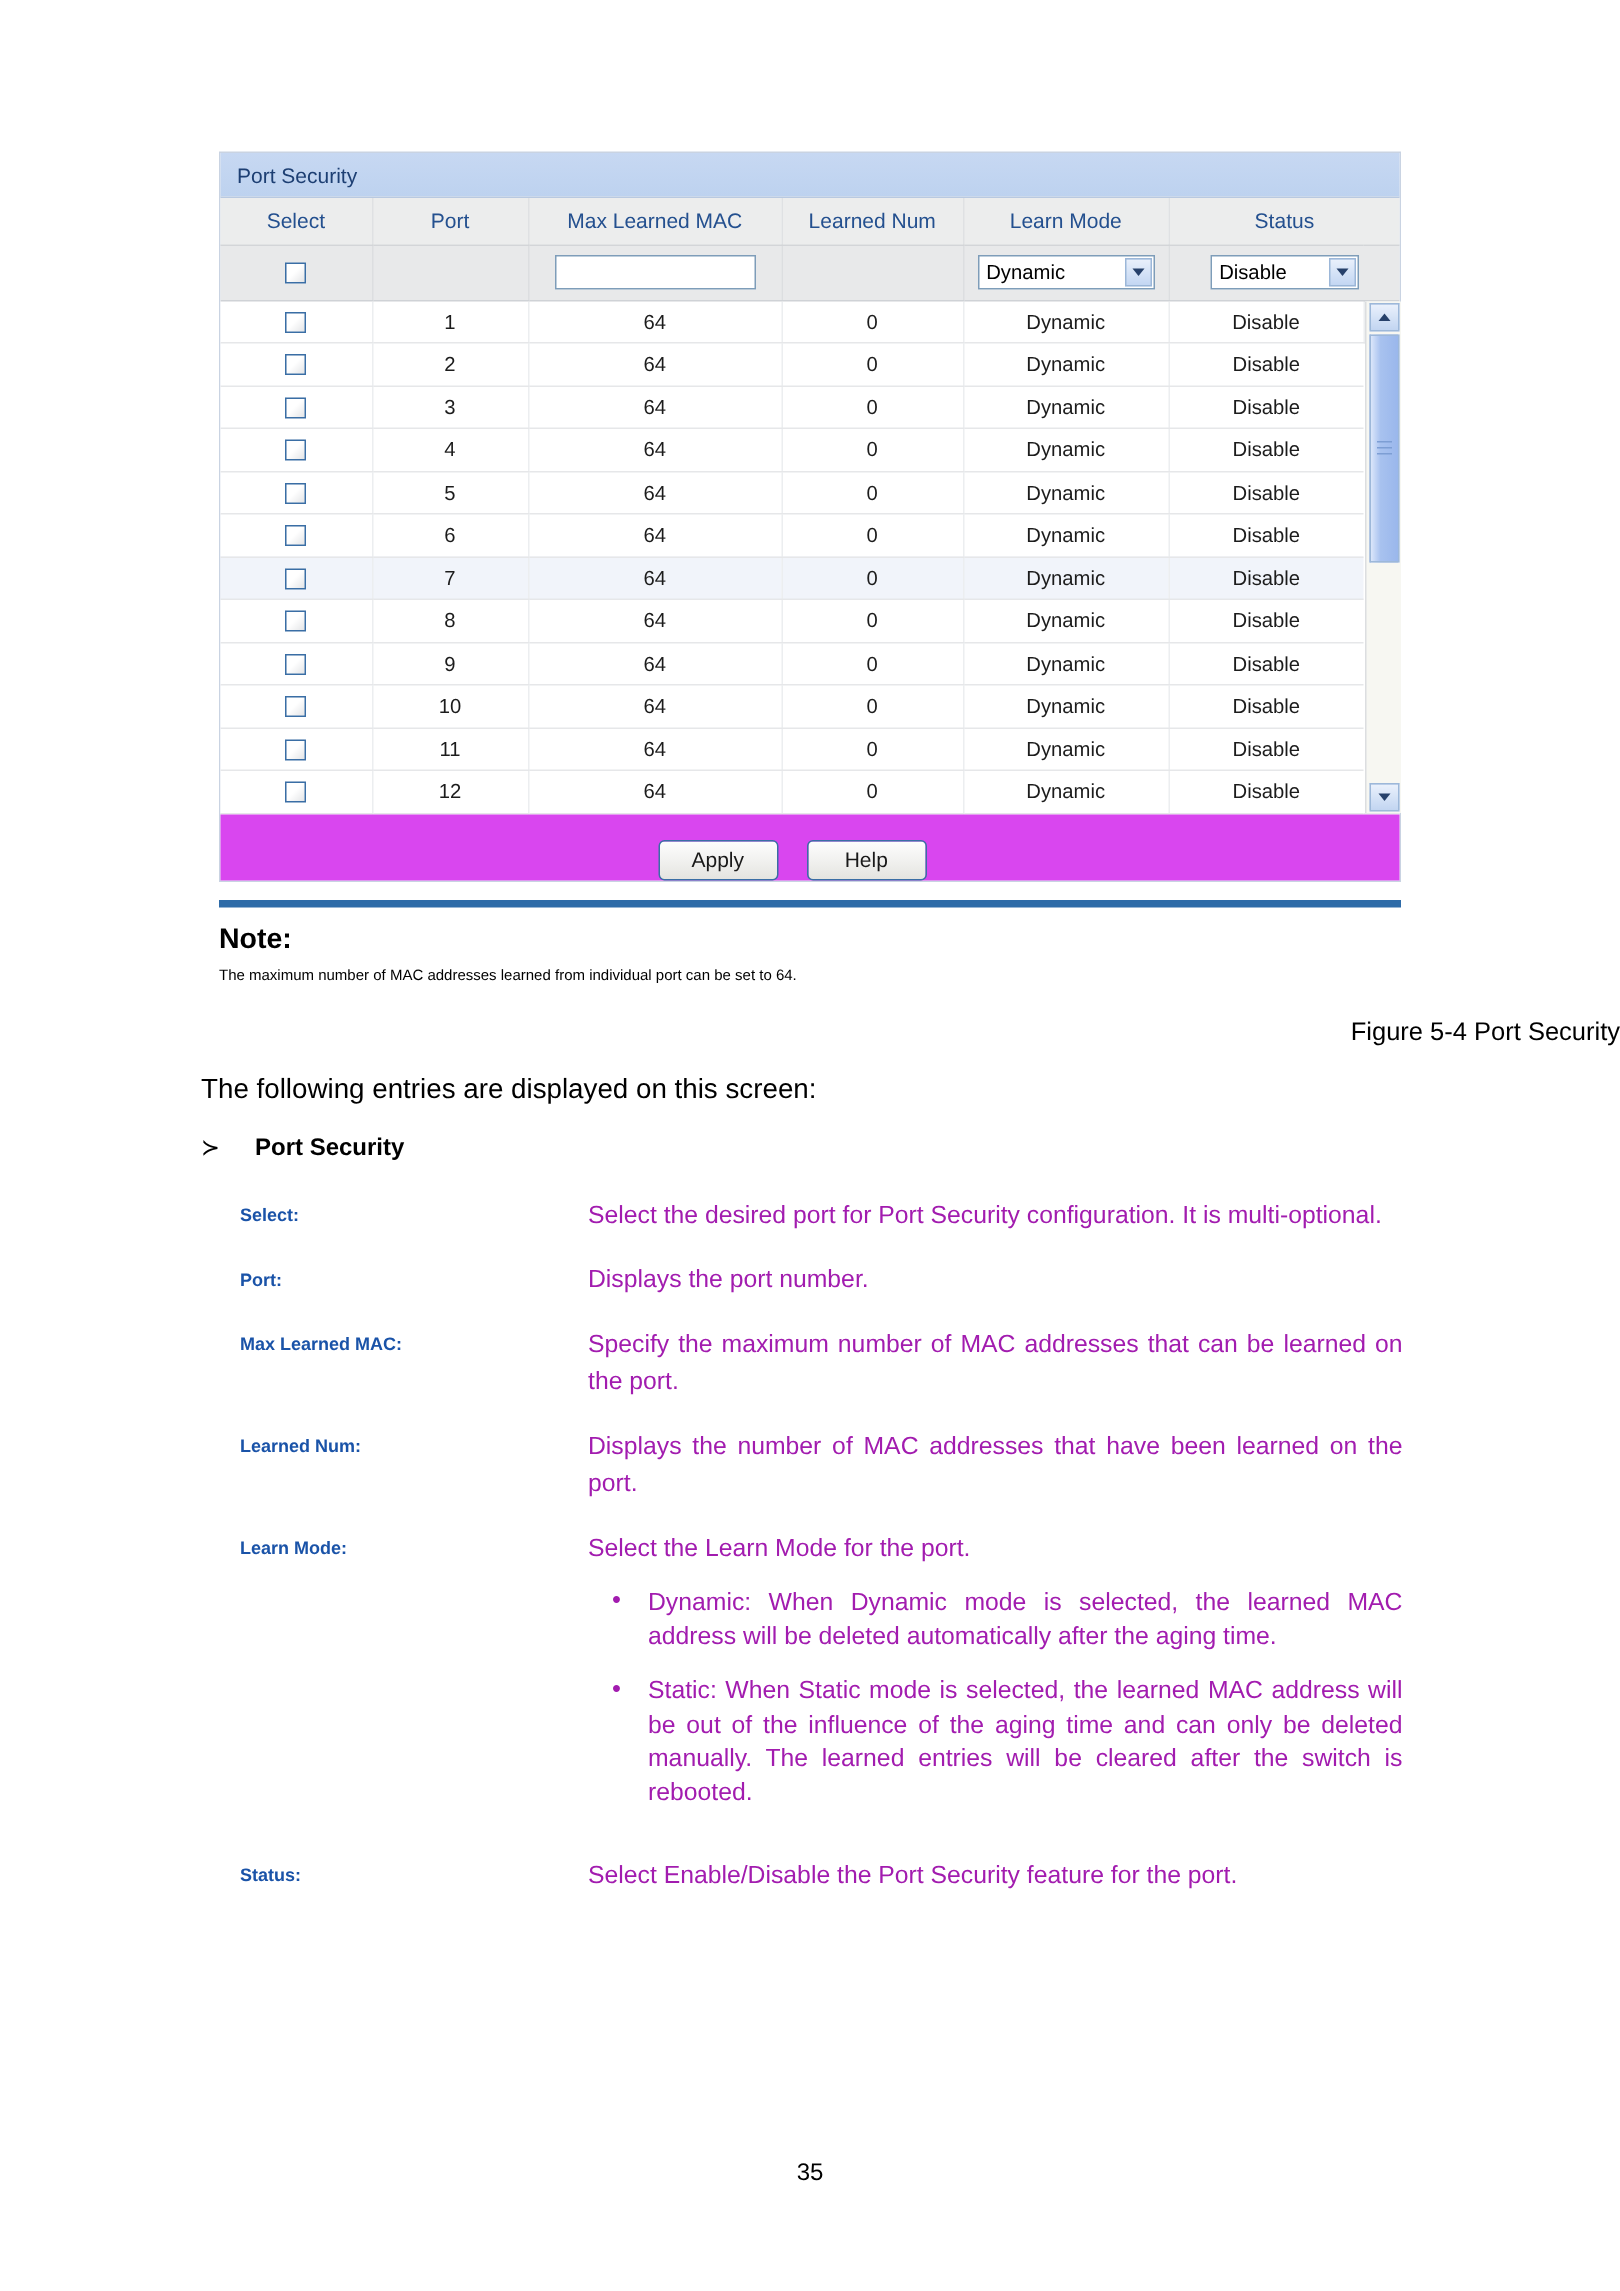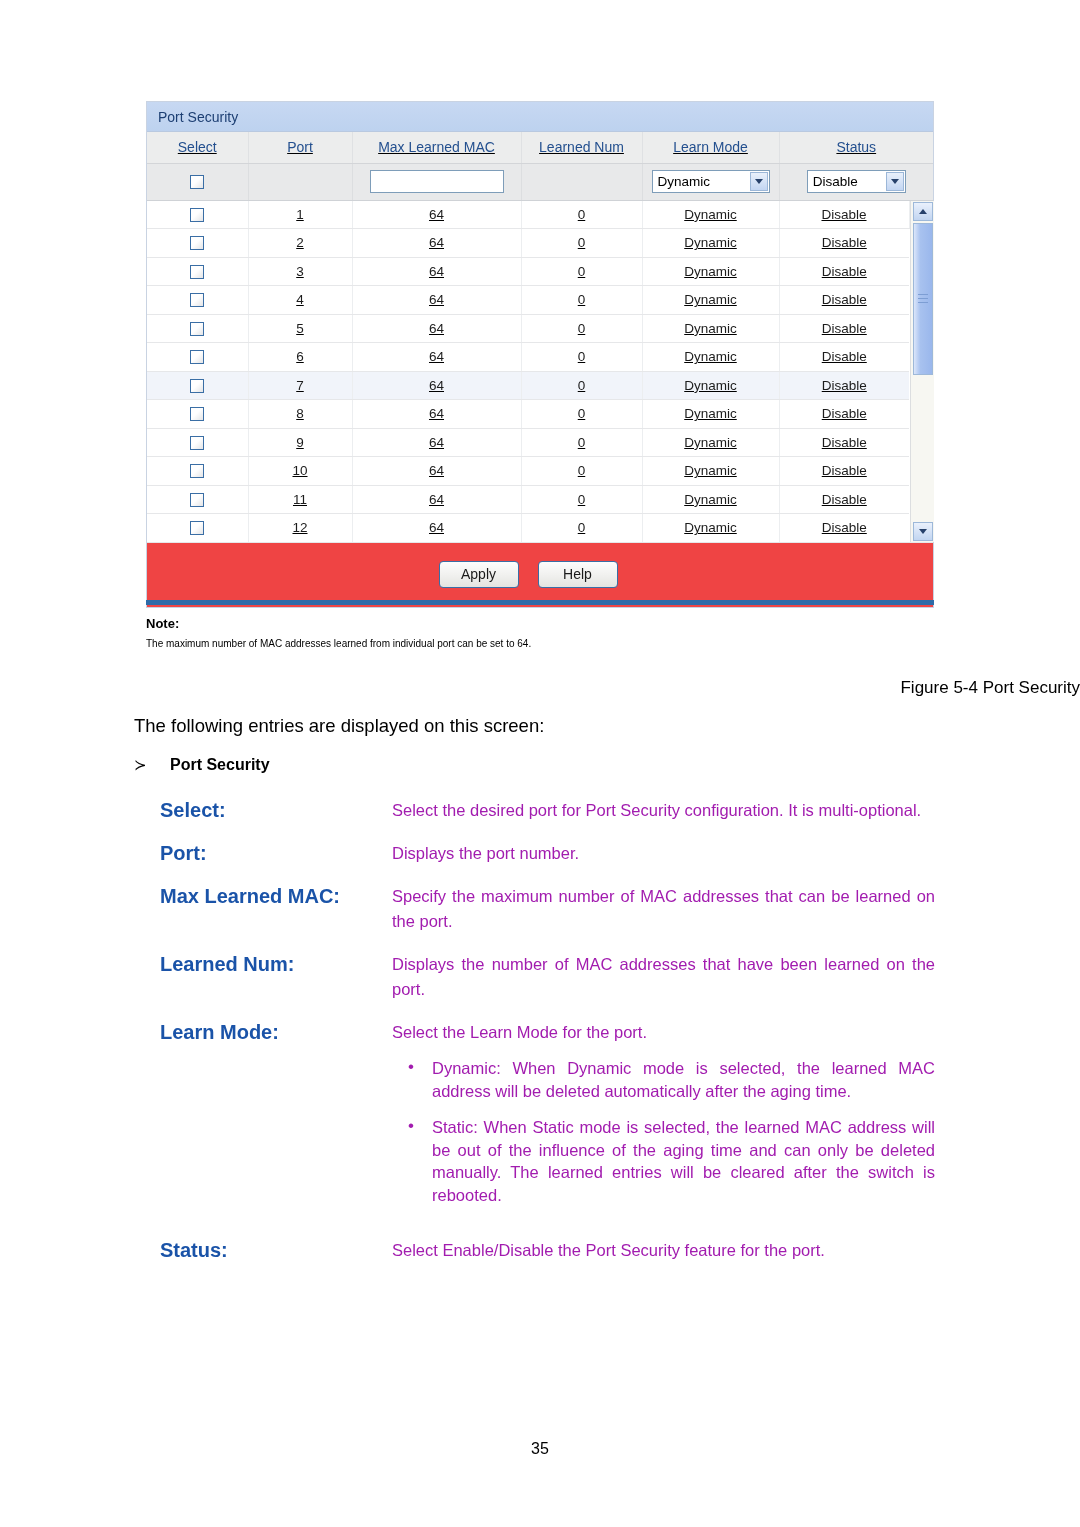--- a/index.html
+++ b/index.html
@@ -37,21 +37,20 @@
     border-bottom: 1px solid #b9c9e0;
     box-sizing: border-box;
   }
 
   
   #ps-table {
     width: 100%;
     border-collapse: collapse;
     table-layout: fixed;
     font-size: 13.5px;
-    text-decoration: underline;
   }
   #ps-table col.c-select  { width: 101px; }
   #ps-table col.c-port    { width: 104px; }
   #ps-table col.c-max     { width: 169px; }
   #ps-table col.c-learned { width: 121px; }
   #ps-table col.c-mode    { width: 137px; }
   #ps-table col.c-status  { width: 130px; }
   #ps-table col.c-scroll  { width: 24px; }
 
   #ps-table thead th {
@@ -209,26 +208,26 @@
   }
   #sb-thumb .grip i {
     display: block;
     height: 1px;
     background: #7d9ed4;
     margin-bottom: 3px;
   }
 
   
   #btn-row {
-    height: 64px;
+    height: 44px;
     display: flex;
-    align-items: center;
+    align-items: flex-end;
     justify-content: center;
     gap: 19px;
-    background: #ef4444;
+    background: #d946ef;
     padding-right: 24px;
     box-sizing: border-box;
   }
   .ui-btn {
     width: 80px;
     height: 27px;
     border: 1px solid #3a6ea5;
     border-radius: 4px;
     background: linear-gradient(to bottom, #fdfdfd 0%, #f0f0ee 55%, #e4e4e0 100%);
     font-family: "Liberation Sans", sans-serif;
@@ -245,21 +244,21 @@
     left: 146px;
     top: 600px;
     width: 788px;
   }
   #note-divider {
     height: 5px;
     background: #2e6ba8;
     margin-bottom: 11px;
   }
   #note-label {
-    font-size: 13px;
+    font-size: 19px;
     font-weight: bold;
     color: #000;
     margin-bottom: 7px;
   }
   #note-text {
     font-size: 10px;
     color: #000;
   }
 
   
@@ -302,21 +301,21 @@
     top: 798px;
     width: 775px;
   }
   .def-row {
     display: flex;
     margin-bottom: 18px;
   }
   .def-term {
     width: 232px;
     flex: 0 0 232px;
-    font-size: 20px;
+    font-size: 12px;
     font-weight: bold;
     color: #1a53a8;
     line-height: 25px;
   }
   .def-desc {
     flex: 1;
     font-size: 16.5px;
     line-height: 25px;
     text-align: justify;
     color: #a21caf;

